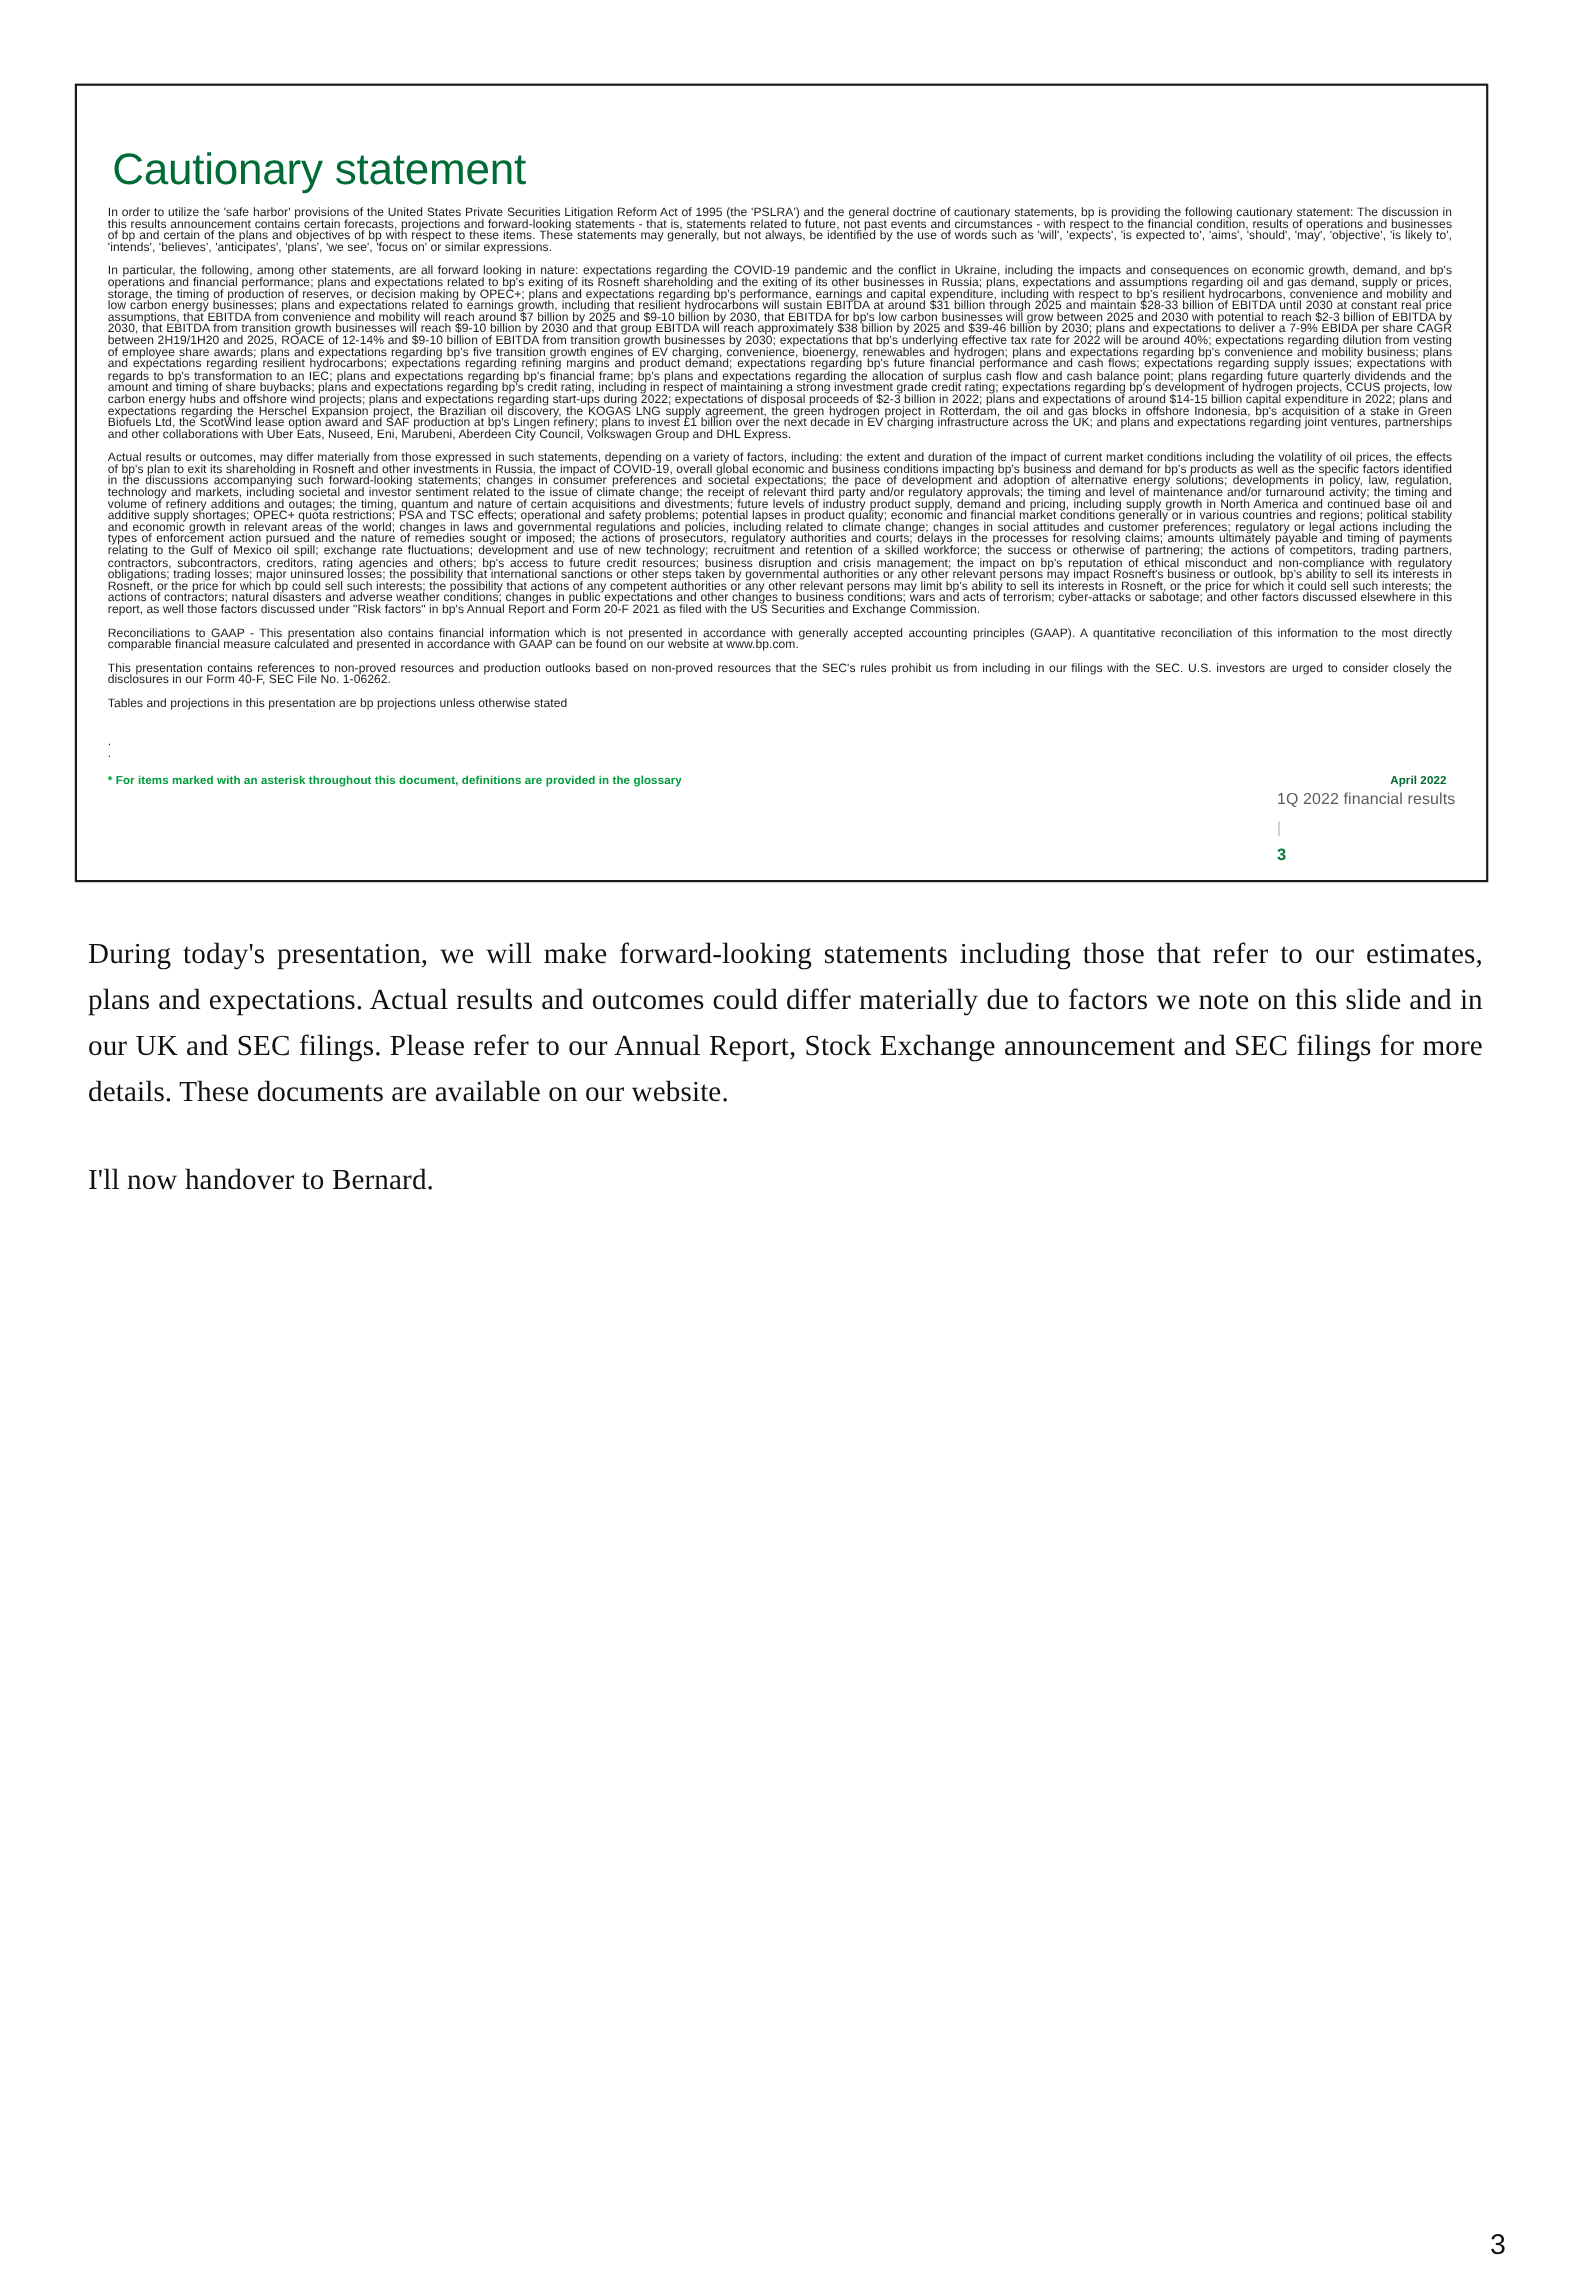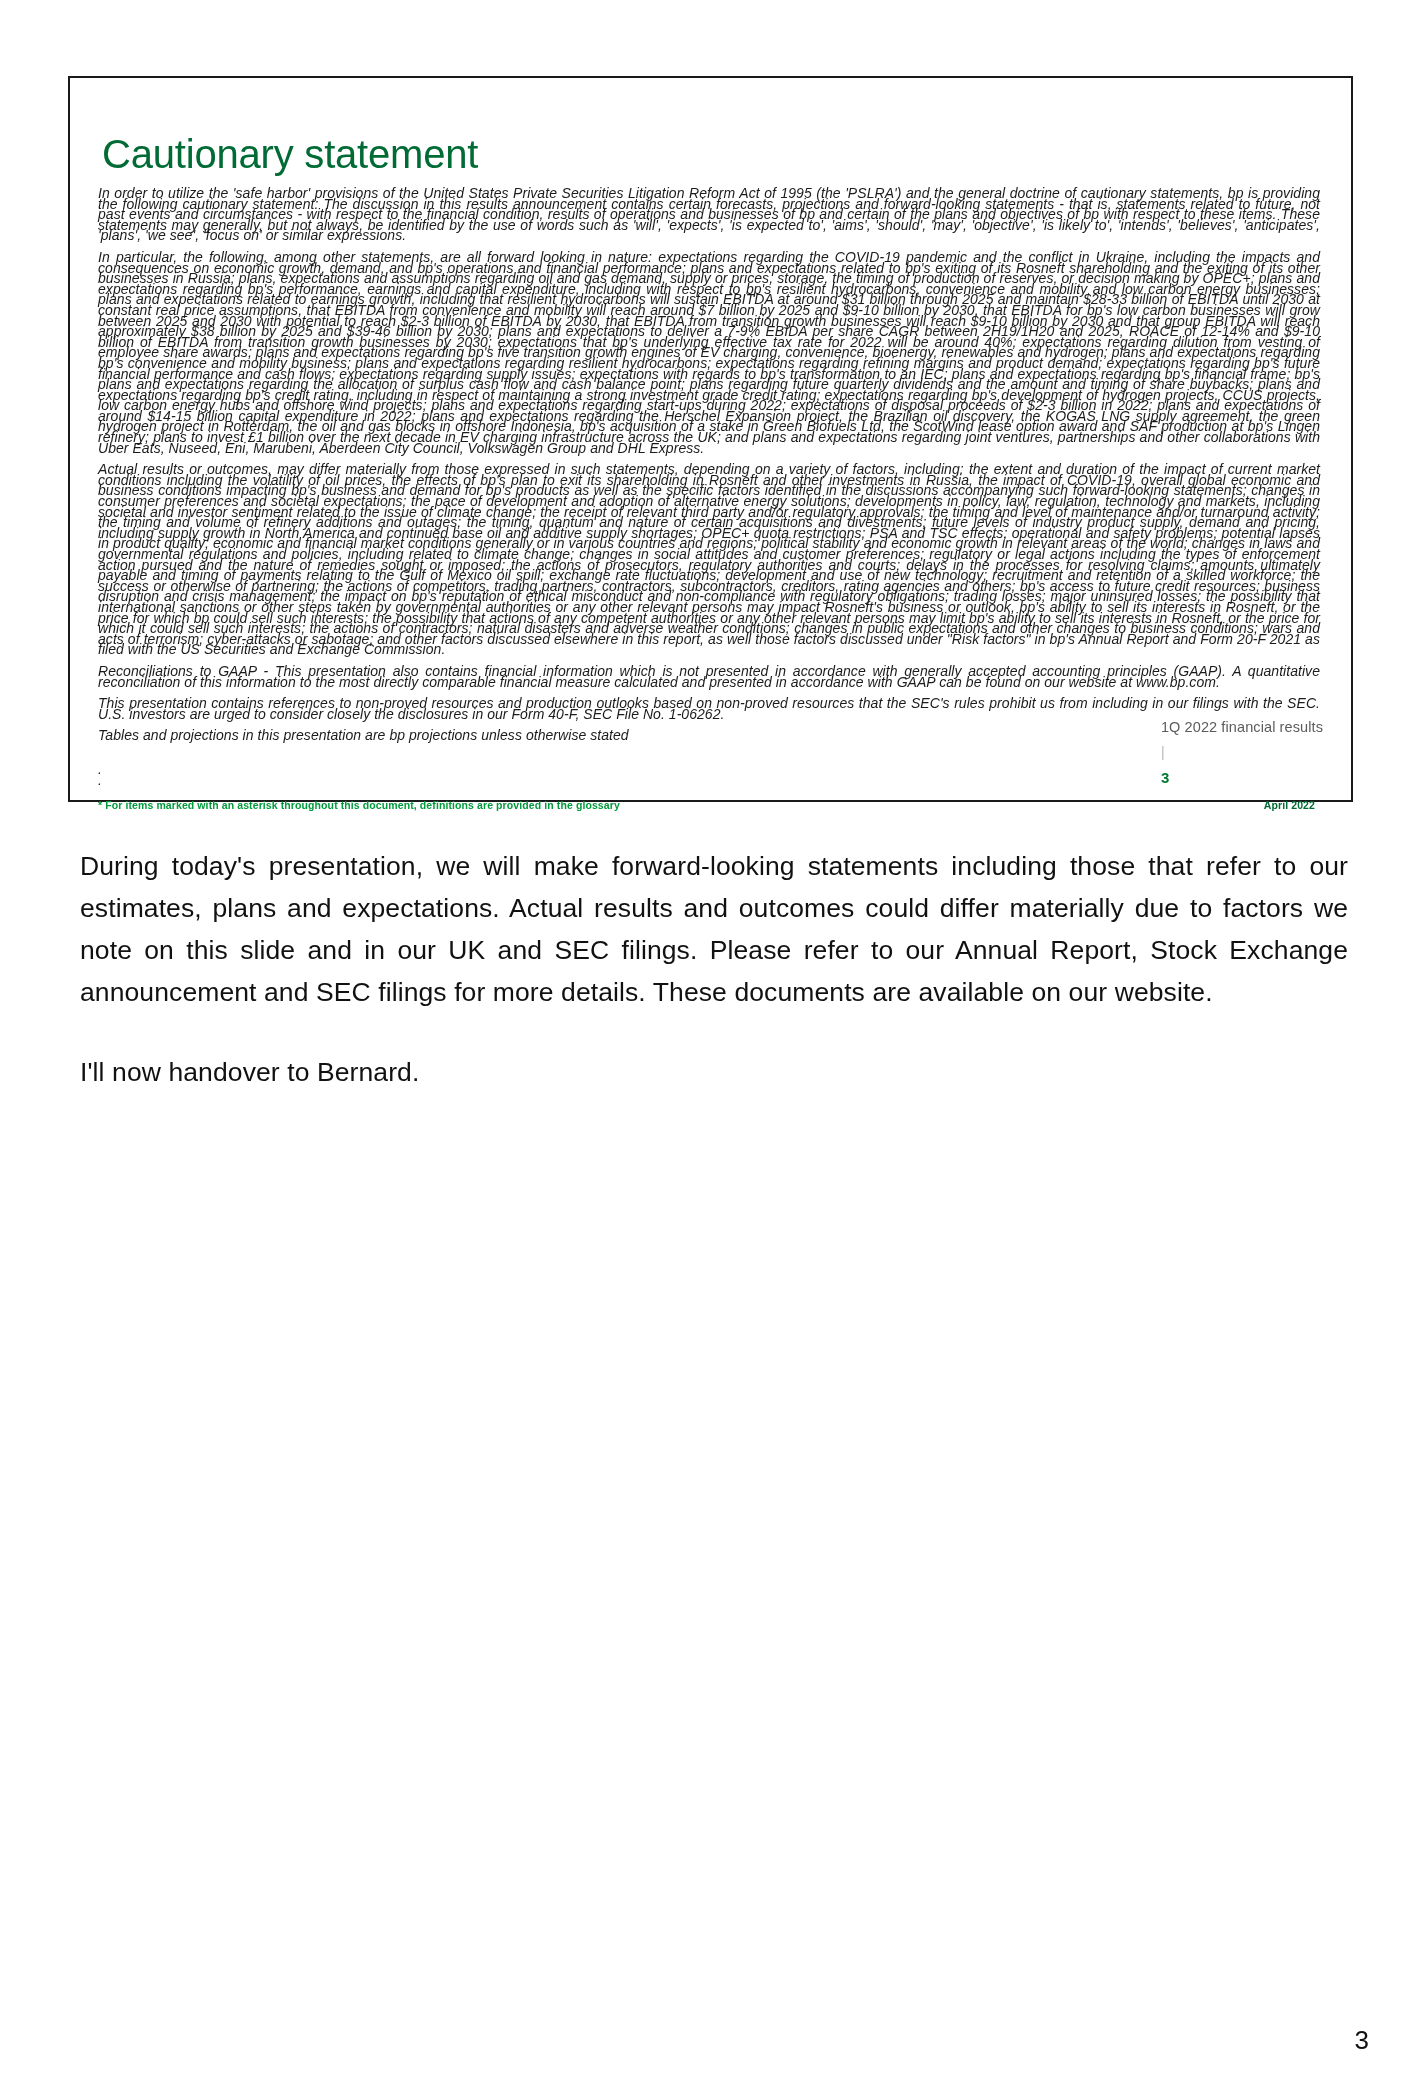--- a/index.html
+++ b/index.html
@@ -45,26 +45,25 @@
     letter-spacing: -0.2px;
     margin: 28px 0 10px 4px;
   }
 
   
   .legal {
     width: 1222px;
   }
   .legal p {
     margin: 0 0 11px 0;
-    font-size: 14px;
+    font-size: 11px;
     line-height: 10.6px;
     text-align: justify;
     color: #1b1b1b;
     letter-spacing: 0.05px;
-    font-style: italic;
   }
   .legal p.tight {
     margin-bottom: 24px;
   }
   .legal p.dot {
     margin: 0 0 2px 0;
     line-height: 9px;
   }
 
   .note-row {
@@ -112,20 +111,21 @@
     font-weight: bold;
     font-size: 15px;
   }
 
   
   .transcript {
     position: absolute;
     left: 80px;
     top: 845px;
     width: 1268px;
+    font-family: Liberation Serif, serif;
   }
   .transcript p {
     margin: 0 0 38px 0;
     font-size: 26.5px;
     line-height: 42px;
     color: #111111;
     text-align: justify;
     letter-spacing: 0.1px;
   }
   .transcript p.last {

